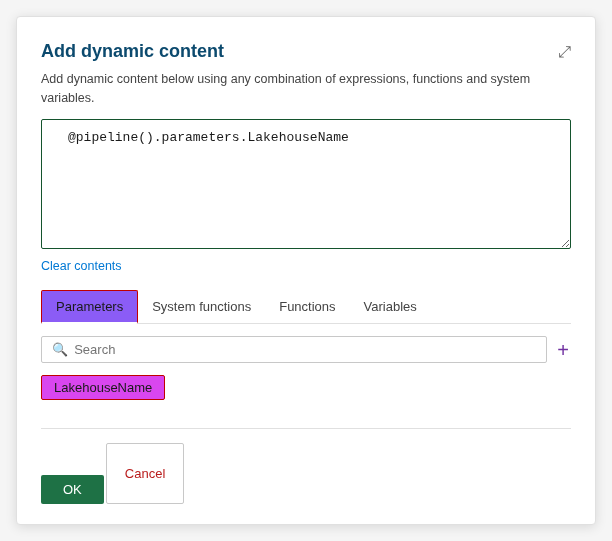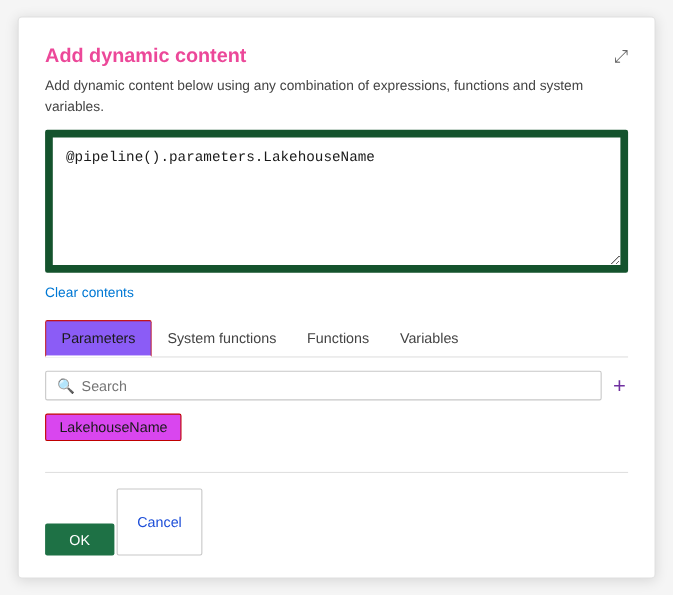--- a/index.html
+++ b/index.html
@@ -23,40 +23,40 @@
     }
     .dialog-header {
       display: flex;
       align-items: flex-start;
       justify-content: space-between;
       margin-bottom: 8px;
     }
     .dialog-title {
       font-size: 18px;
       font-weight: 600;
-      color: #ec4899;
+      color: #0c4a6e;
     }
     .expand-icon {
       color: #666;
       font-size: 16px;
       cursor: pointer;
       margin-top: 2px;
     }
     .dialog-desc {
       font-size: 12.5px;
       color: #444;
       margin-bottom: 12px;
       line-height: 1.5;
     }
     .expression-area {
       width: 100%;
       min-height: 130px;
-      border: 7px solid #14532d;
-      border-radius: 2px;
-      padding: 8px 12px;
+      border: 1px solid #14532d;
+      border-radius: 2px;
+      padding: 8px 26px;
       font-size: 13px;
       font-family: 'Consolas', 'Courier New', monospace;
       color: #1a1a1a;
       resize: vertical;
       outline: none;
       line-height: 1.5;
     }
     .clear-link {
       color: #0078d4;
       font-size: 12.5px;
@@ -159,21 +159,21 @@
       color: #fff;
       border: none;
       border-radius: 2px;
       padding: 7px 22px;
       font-size: 13px;
       cursor: pointer;
       font-weight: 500;
     }
     .btn-cancel {
       background: #fff;
-      color: #1d4ed8;
+      color: #b91c1c;
       border: 1px solid #c8c8c8;
       border-radius: 2px;
       padding: 22px 18px;
       font-size: 13px;
       cursor: pointer;
     }
   </style>
 </head>
 <body>
 

